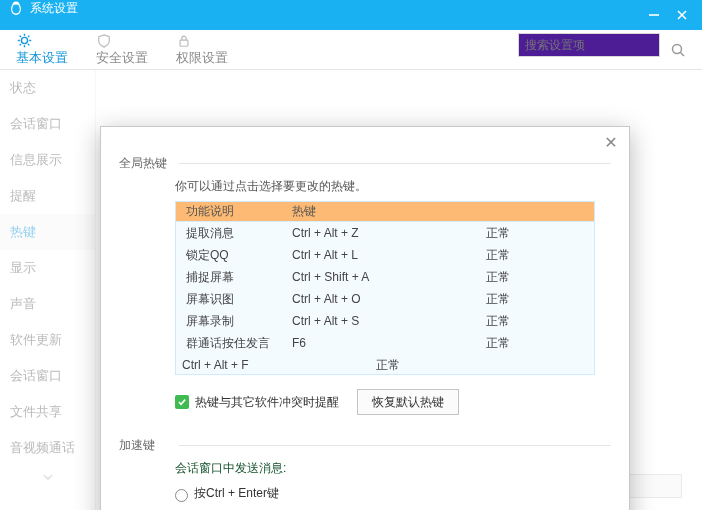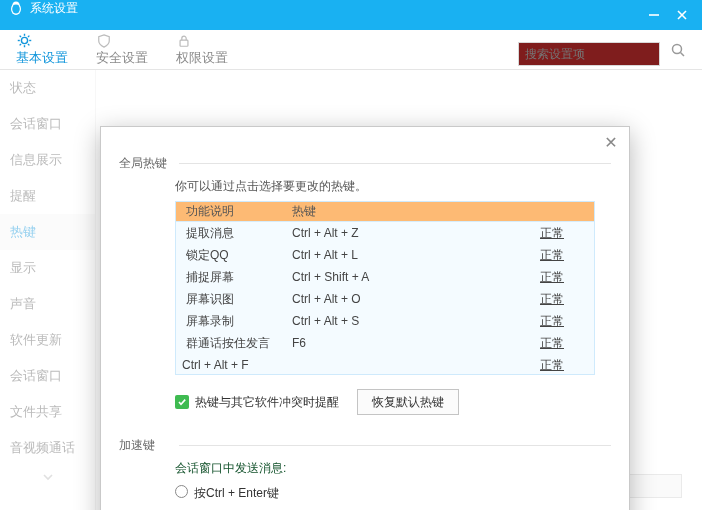--- a/index.html
+++ b/index.html
@@ -7,21 +7,21 @@
   .titlebar { height: 30px; background: #19b1f2; display: flex; align-items: flex-start; padding: 0 6px 0 8px; color: #fff; }
   .titlebar .app-icon { width: 16px; height: 16px; margin-right: 6px; }
   .titlebar .title { flex: 1; font-size: 12px; }
   .titlebar .win-btn { width: 28px; height: 30px; display: flex; align-items: center; justify-content: center; cursor: pointer; }
   .win-btn svg { display: block; }
 
   .tabbar { height: 40px; border-bottom: 1px solid #e5e5e5; display: flex; align-items: center; padding-left: 16px; position: relative; }
   .tab { display: flex; align-items: flex-start; margin-right: 28px; color: #8b8b8b; font-size: 13px; cursor: pointer; flex-direction: column; }
   .tab.active { color: #1296db; }
   .tab .tab-ic { width: 16px; height: 16px; display:flex;align-items:center;justify-content:center;}
-  .tabbar .search-box { position: absolute; right: 42px; top: 12px; width: 142px; height: 24px; border: 1px solid #d8d8d8; background: #7f1d1d; display: flex; align-items: center; padding: 0 6px; }
+  .tabbar .search-box { position: absolute; right: 42px; top: 3px; width: 142px; height: 24px; border: 1px solid #d8d8d8; background: #4c1d95; display: flex; align-items: center; padding: 0 6px; }
   .search-box input { flex: 1; border: none; outline: none; font-size: 12px; color: #999; background: transparent; }
   .tabbar .search-btn { position: absolute; right: 16px; top: 12px; width: 16px; height: 16px; }
 
   .body-area { display: flex; height: calc(510px - 70px); position: relative; }
   .sidebar { width: 96px; height: 100%; border-right: 1px solid #eee; overflow-y: auto; }
   .side-item { height: 36px; line-height: 36px; padding-left: 10px; color: #666; font-size: 13px; cursor: pointer; }
   .side-item.active { color: #1296db; background: #f7f7f7; }
   .side-arrow { text-align: center; color: #bbb; height: 22px; line-height: 22px; }
 
   .content { flex: 1; position: relative; padding: 18px 24px; overflow: hidden; }
@@ -40,31 +40,31 @@
   .section-desc { margin: 2px 0 6px 56px; font-size: 12px; color: #555; }
 
   .hk-table { margin-left: 56px; width: 420px; border: 1px solid #cfeafc; background: #f4fbff; }
   .hk-head { display: flex; height: 20px; align-items: center; background: #fdba74; border-bottom: 1px solid #d6ecfa; font-size: 12px; color:#555;}
   .hk-head .c1{ width:110px; padding-left:10px;}
   .hk-head .c2{ flex:1; padding-left:6px;}
   .hk-body { max-height: 152px; overflow-y: auto; }
   .hk-row { display: flex; height: 22px; align-items: center; font-size: 12px; color: #444;}
   .hk-row .c1{ width:110px; padding-left:10px;}
   .hk-row .c2{ width:200px; padding-left:6px;}
-  .hk-row .c3{ flex:1; text-align:right; padding-right:30px;text-decoration:underline;}
+  .hk-row .c3{ flex:1; padding-right:30px;}
 
   .under-table { margin-left: 56px; margin-top: 14px; display: flex; align-items: center; gap: 18px; }
   .chk { width: 14px; height: 14px; background: #3fbb51; border-radius: 2px; display:inline-flex;align-items:center;justify-content:center;}
   .chk svg{display:block;}
   .btn { height: 26px; padding: 0 14px; border: 1px solid #c4c4c4; background: #fbfbfb; font-size: 12px; cursor: pointer; color:#333;}
 
   .accel { margin-top: 22px; }
   .radio-group { margin-left: 56px; margin-top: 6px; }
   .opt-label{ margin-left:56px; margin-top:4px; font-size:12px; color:#14532d;}
-  .radio-row { display: flex; align-items: flex-start; gap: 6px; margin-top: 8px; font-size: 12px; color: #333; }
+  .radio-row { display: flex; align-items: flex-end; gap: 6px; margin-top: 8px; font-size: 12px; color: #333; }
   .radio { width: 13px; height: 13px; border: 1px solid #888; border-radius: 50%; display:flex;align-items:center;justify-content:center; background:#fff;}
 
   
   ::-webkit-scrollbar{width:8px;height:8px;}
   ::-webkit-scrollbar-thumb{background:#d0d0d0;border-radius:4px;}
 </style>
 </head>
 <body>
 
 <div class="titlebar">

